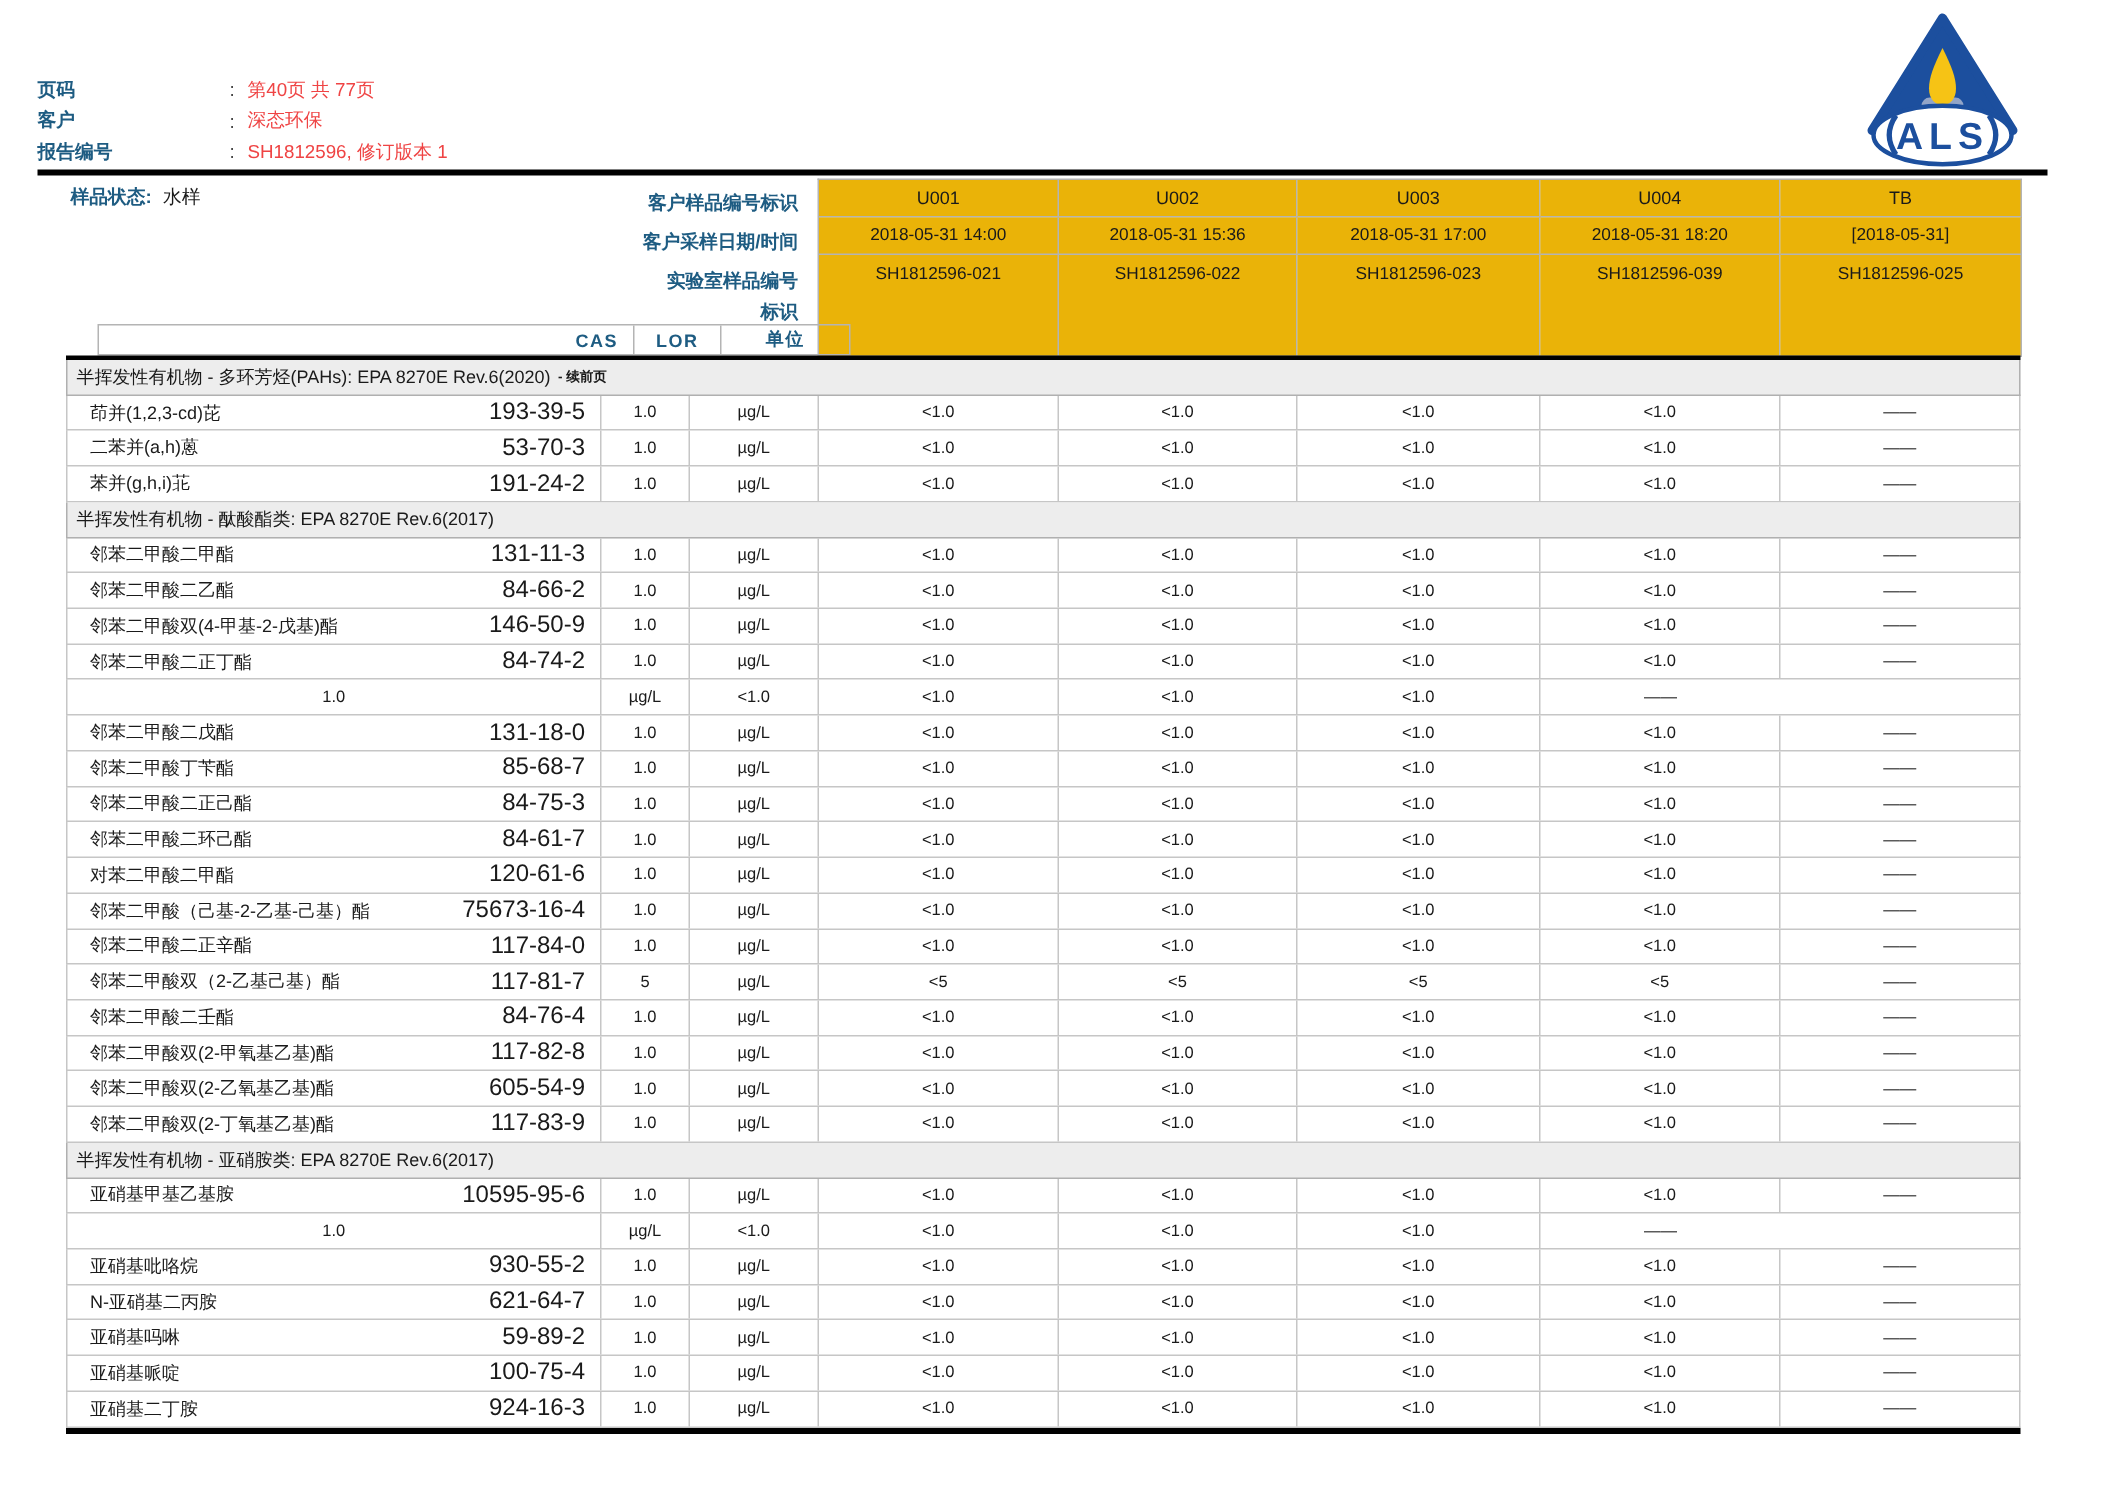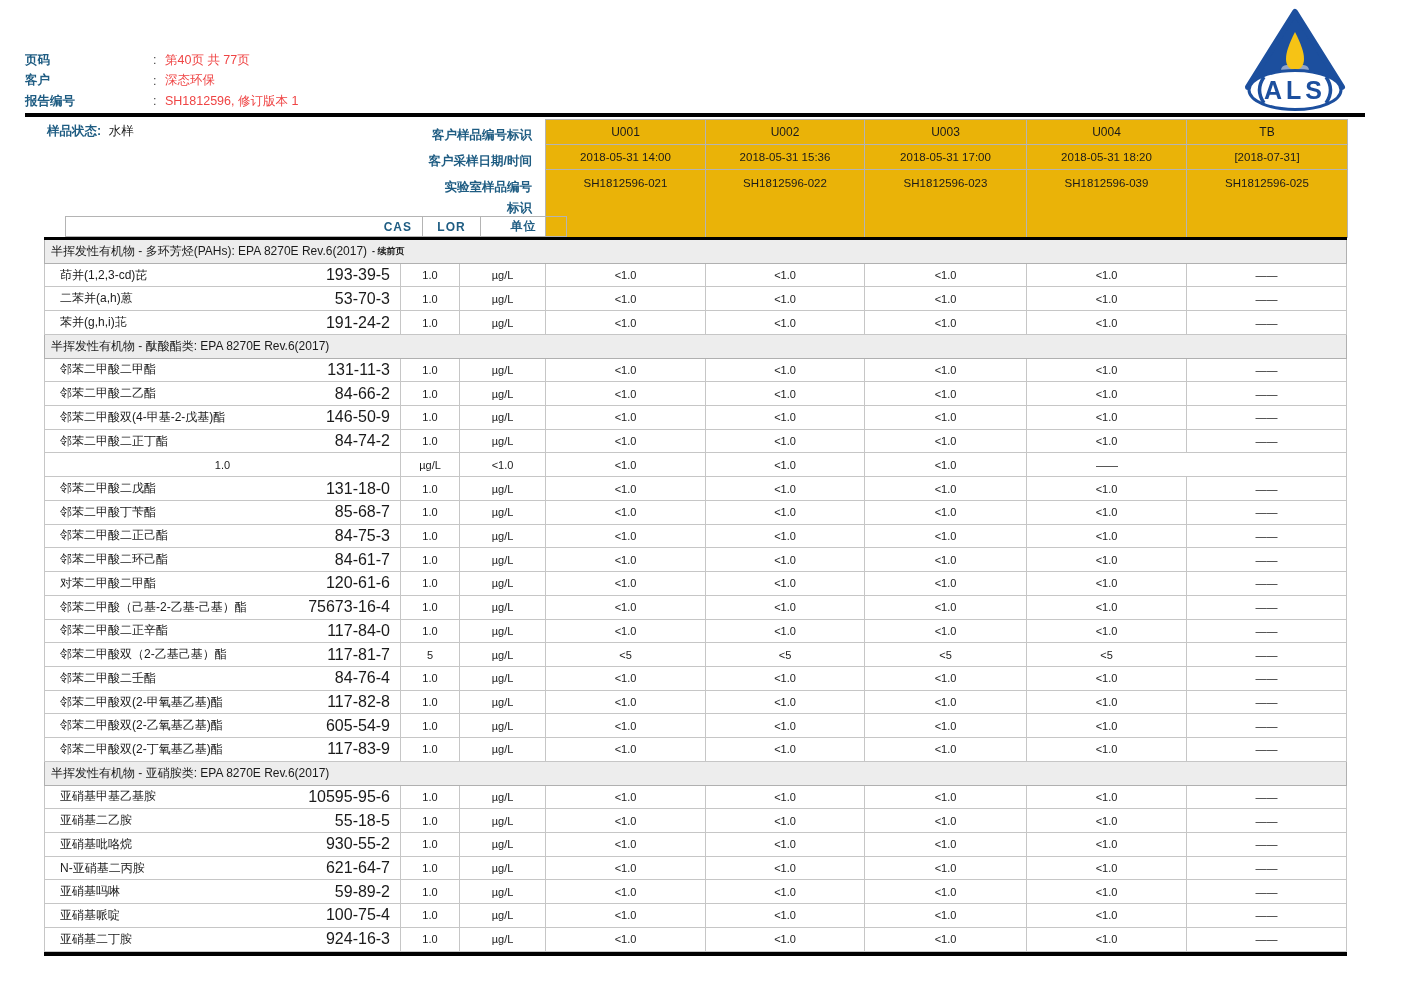--- a/index.html
+++ b/index.html
@@ -117,39 +117,39 @@
   <div class="sample-grid" id="sampleGrid">
       <div class="scell srow0">U001</div>
       <div class="scell srow0">U002</div>
       <div class="scell srow0">U003</div>
       <div class="scell srow0">U004</div>
       <div class="scell srow0">TB</div>
       <div class="scell srow1">2018-05-31 14:00</div>
       <div class="scell srow1">2018-05-31 15:36</div>
       <div class="scell srow1">2018-05-31 17:00</div>
       <div class="scell srow1">2018-05-31 18:20</div>
-      <div class="scell srow1">[2018-07-31]</div>
+      <div class="scell srow1">[2018-05-31]</div>
       <div class="scell srow2">SH1812596-021</div>
       <div class="scell srow2">SH1812596-022</div>
       <div class="scell srow2">SH1812596-023</div>
       <div class="scell srow2">SH1812596-039</div>
       <div class="scell srow2">SH1812596-025</div>
     </div>
 
   <div class="col-header">
     <div class="ch ch-cas">CAS</div>
     <div class="ch ch-lor">LOR</div>
     <div class="ch ch-unit">单位</div>
   </div>
 
   <div class="rule rule-mid"></div>
 
   <div class="results" id="results">
       <div class="band">
-        <span class="band-title">半挥发性有机物 - 多环芳烃(PAHs): EPA 8270E Rev.6(2017)</span>
+        <span class="band-title">半挥发性有机物 - 多环芳烃(PAHs): EPA 8270E Rev.6(2020)</span>
         <span class="band-suffix">- 续前页</span>
       </div>
       <div class="trow">
         <div class="cell cell-name">
           <span class="an-name">茚并(1,2,3-cd)芘</span>
           <span class="an-cas">193-39-5</span>
         </div>
         <div class="cell cell-lor">1.0</div>
         <div class="cell cell-unit">µg/L</div>
         <div class="cell cell-val">&lt;1.0</div>
@@ -414,24 +414,20 @@
         </div>
         <div class="cell cell-lor">1.0</div>
         <div class="cell cell-unit">µg/L</div>
         <div class="cell cell-val">&lt;1.0</div>
         <div class="cell cell-val">&lt;1.0</div>
         <div class="cell cell-val">&lt;1.0</div>
         <div class="cell cell-val">&lt;1.0</div>
         <div class="cell cell-val">——</div>
       </div>
       <div class="trow">
-        <div class="cell cell-name">
-          <span class="an-name">亚硝基二乙胺</span>
-          <span class="an-cas">55-18-5</span>
-        </div>
         <div class="cell cell-lor">1.0</div>
         <div class="cell cell-unit">µg/L</div>
         <div class="cell cell-val">&lt;1.0</div>
         <div class="cell cell-val">&lt;1.0</div>
         <div class="cell cell-val">&lt;1.0</div>
         <div class="cell cell-val">&lt;1.0</div>
         <div class="cell cell-val">——</div>
       </div>
       <div class="trow">
         <div class="cell cell-name">

